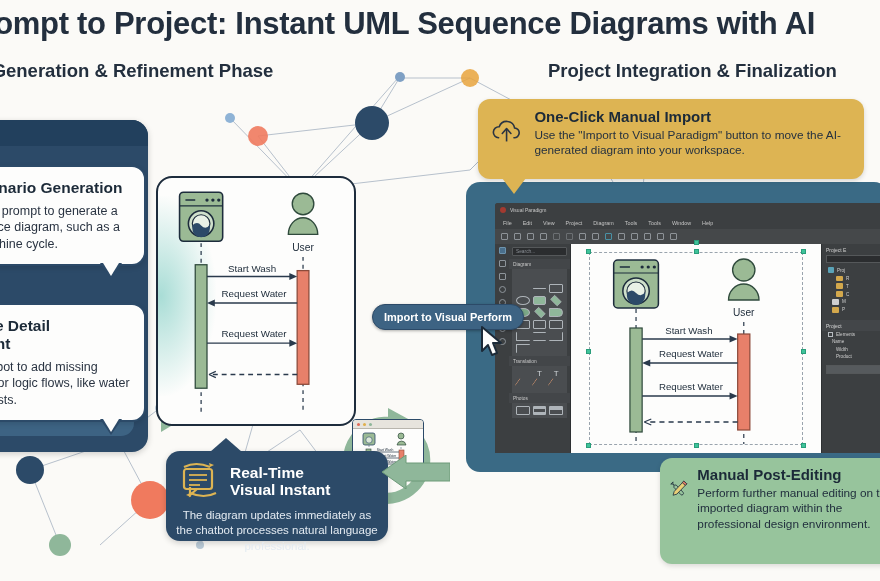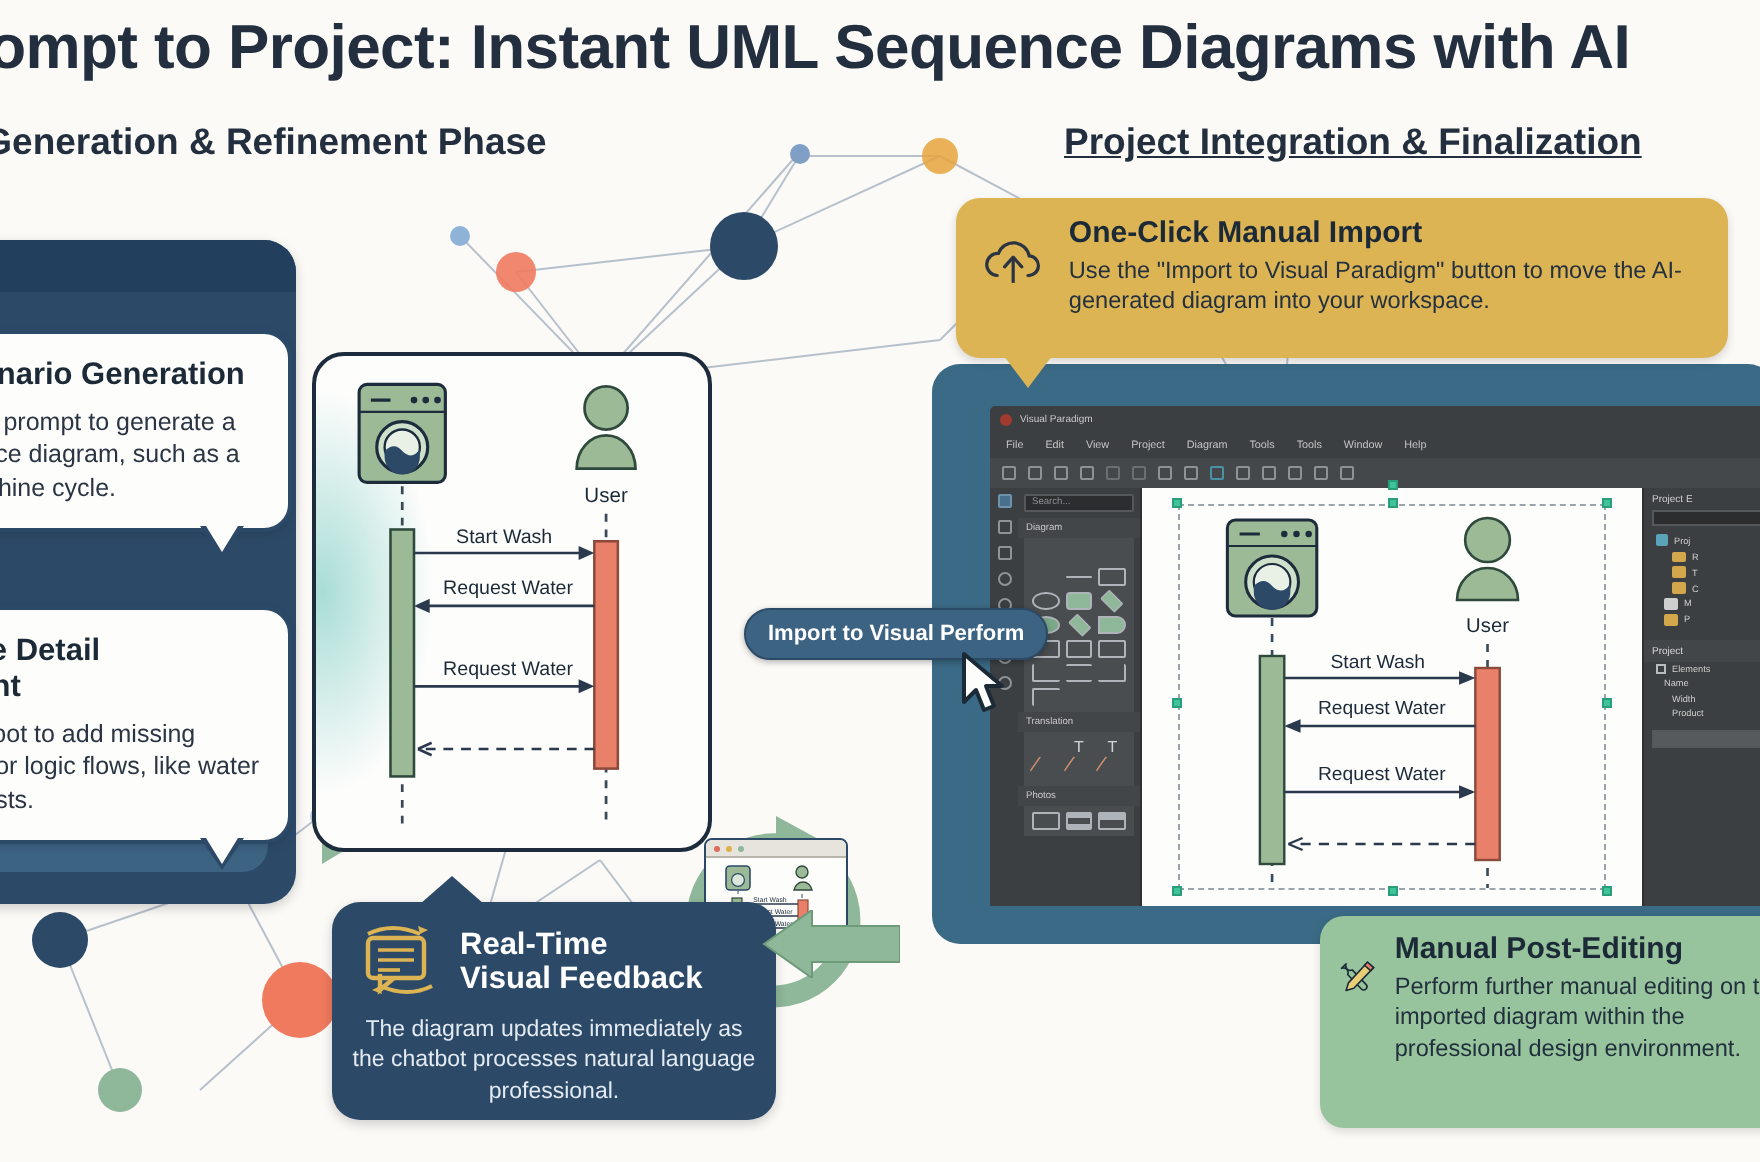--- a/index.html
+++ b/index.html
@@ -18,21 +18,21 @@
   .main-title {
     position: absolute; top: 6px; left: -38px; width: 980px;
     font-size: 31px; font-weight: bold; color: #232f3e;
     letter-spacing: -0.3px; white-space: nowrap;
   }
   .sec-title {
     position: absolute; top: 60px;
     font-size: 18.5px; font-weight: bold; color: #232f3e; white-space: nowrap;
   }
   .sec-title.left { left: -32px; }
-  .sec-title.right { left: 532px; text-decoration: underline; }
+  .sec-title.right { left: 548px; }
 
   
   .chat-panel {
     position: absolute; left: -116px; top: 120px; width: 264px; height: 332px;
     background: #2c4a68; border-radius: 16px; z-index: 2;
     box-shadow: 0 2px 6px rgba(0,0,0,.18);
   }
   .chat-panel .head {
     position: absolute; top: 0; left: 0; right: 0; height: 26px;
     background: #22405d; border-radius: 16px 16px 0 0;
@@ -89,21 +89,21 @@
   .mini-win {
     position: absolute; left: 352px; top: 419px; width: 72px; height: 56px;
     background: #fdfdfc; border: 1.5px solid #2c4a68; border-radius: 4px;
     z-index: 5; overflow: hidden;
   }
   .mini-win .bar { height: 9px; background: #e7e4dd; border-bottom: 1px solid #b8b5ad; position: relative; }
   .mini-win .dot { position: absolute; top: 3px; width: 3px; height: 3px; border-radius: 50%; }
 
   
   .rt-card {
-    position: absolute; left: 166px; top: 451px; width: 222px; height: 109px;
+    position: absolute; left: 166px; top: 451px; width: 222px; height: 90px;
     background: #2c4a68; border-radius: 14px; z-index: 6; padding: 10px 10px 8px 10px;
     box-shadow: 0 2px 6px rgba(0,0,0,.18);
   }
   .rt-card .notch {
     position: absolute; left: 44px; top: -13px; width: 0; height: 0;
     border-bottom: 14px solid #2c4a68;
     border-left: 16px solid transparent; border-right: 16px solid transparent;
   }
   .rt-card h3 { color: #fff; font-size: 15.5px; font-weight: bold; line-height: 1.12; }
   .rt-card p { color: #e3eaf1; font-size: 11.5px; line-height: 1.34; text-align: center; margin-top: 7px; }
@@ -329,21 +329,21 @@
         <line x1="11" y1="14" x2="29" y2="14" stroke="#ddb453" stroke-width="1.8"></line>
         <line x1="11" y1="19" x2="29" y2="19" stroke="#ddb453" stroke-width="1.8"></line>
         <line x1="11" y1="24" x2="22" y2="24" stroke="#ddb453" stroke-width="1.8"></line>
         <path d="M6 6 q12 -6 26 0" fill="none" stroke="#ddb453" stroke-width="2"></path>
         <path d="M32 6 l-1 -4 l5 2 z" fill="#ddb453"></path>
         <path d="M38 32 q-12 6 -26 0" fill="none" stroke="#ddb453" stroke-width="2"></path>
         <path d="M12 32 l1 4 l-5 -2 z" fill="#ddb453"></path>
       </svg>
       <div>
         <h3>Real-Time</h3>
-        <h3>Visual Feedback</h3>
+        <h3>Visual Instant</h3>
       </div>
     </div>
     <p>The diagram updates immediately as the chatbot processes natural language professional.</p>
   </div>
 
   <div class="gold-card">
     <svg width="56" height="46" viewBox="0 0 56 46">
       <path d="M14 34 a9 9 0 0 1 1 -18 a13 13 0 0 1 25 2 a8 8 0 0 1 -1 16" fill="none" stroke="#2a3442" stroke-width="2.6" stroke-linecap="round"></path>
       <line x1="27" y1="40" x2="27" y2="20" stroke="#2a3442" stroke-width="2.6"></line>
       <path d="M20 27 L27 19 L34 27" fill="none" stroke="#2a3442" stroke-width="2.6" stroke-linecap="round" stroke-linejoin="round"></path>

